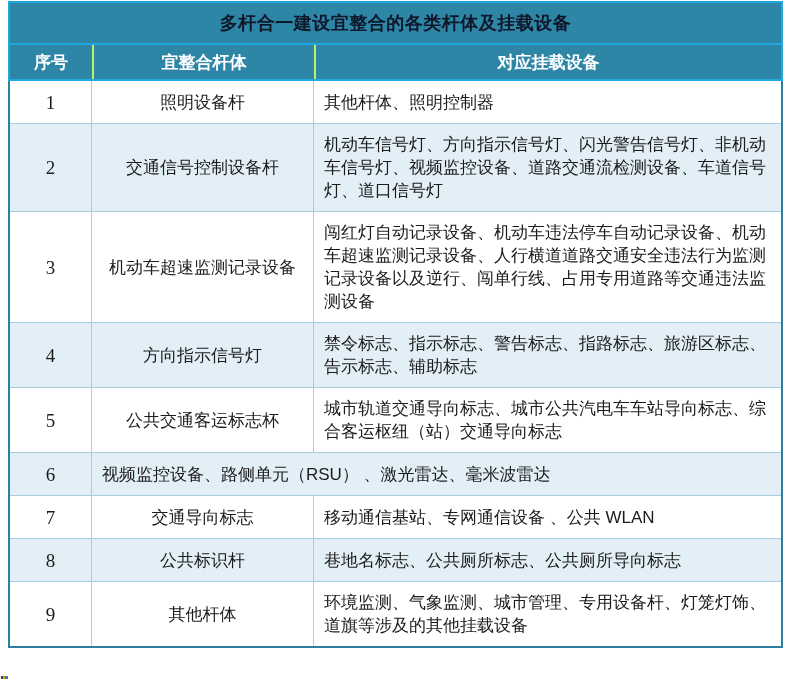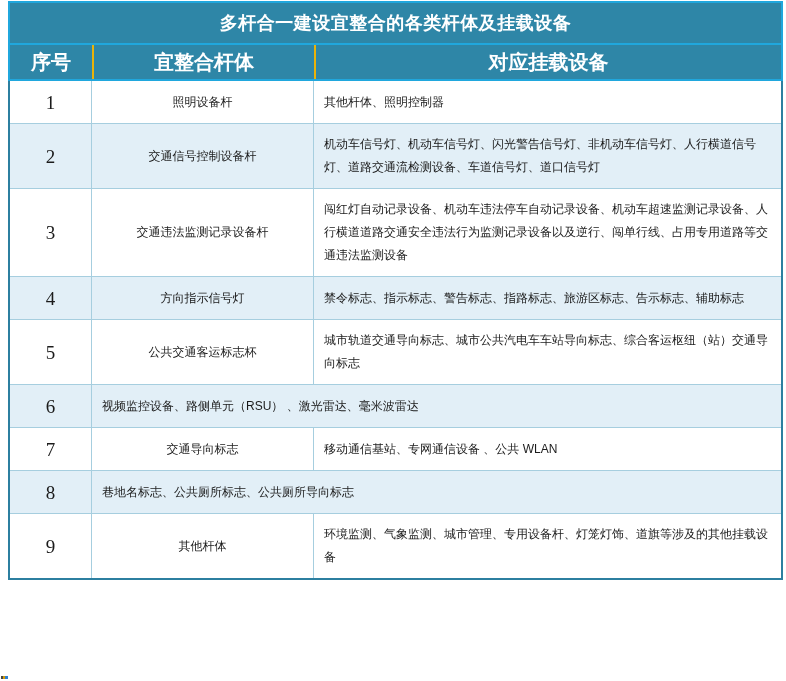--- a/index.html
+++ b/index.html
@@ -6,46 +6,46 @@
   body{
     width:786px;height:681px;background:#ffffff;position:relative;
     font-family:"Liberation Sans","DejaVu Sans",sans-serif;
     -webkit-font-smoothing:antialiased;
   }
   .tbl{position:absolute;left:8px;top:1px;width:775px;box-sizing:border-box;}
 
   
   .title-bar{
     background:#2E86A7;border:2px solid #20A7DD;
-    color:#ffffff;font-weight:bold;font-size:18px;letter-spacing:.5px;
+    color:#0f172a;font-weight:bold;font-size:18px;letter-spacing:.5px;
     height:44px;display:flex;align-items:center;justify-content:center;
     box-sizing:border-box;
   }
 
   
   .hdr{display:flex;background:#2E86A7;border:2px solid #20A7DD;border-top:none;box-sizing:border-box;}
   .hdr .hc{
-    color:#fff;font-weight:bold;font-size:20px;height:34px;
+    color:#fff;font-weight:bold;font-size:17px;height:34px;
     display:flex;align-items:center;justify-content:center;box-sizing:border-box;
   }
-  .hdr .hc + .hc{border-left:2px solid #eab308;}
+  .hdr .hc + .hc{border-left:2px solid #bef264;}
 
   
   .c1{width:82px;flex:none;}
   .c2{width:222px;flex:none;}
   .c3{flex:1;min-width:0;}
 
   
   .bdy{border:2px solid #2C7FA0;border-top:none;box-sizing:border-box;}
   .row{display:flex;background:#ffffff;}
   .row + .row{border-top:1px solid #A6CEDF;}
   .row.alt{background:#E2EFF7;}
   .cell{
     display:flex;align-items:center;box-sizing:border-box;
-    font-size:12px;color:#1b1b1b;line-height:23px;
+    font-size:17px;color:#1b1b1b;line-height:23px;
     padding:9px 6px;min-height:42px;
   }
   .cell.c1{
     justify-content:center;border-right:1px solid #A6CEDF;
     font-family:"Liberation Serif","DejaVu Serif",serif;font-size:19px;
   }
   .cell.c2{justify-content:center;text-align:center;border-right:1px solid #A6CEDF;}
   .cell.c3{padding:9px 10px;text-align:left;}
 
   
@@ -71,26 +71,26 @@
 
     <div class="row">
       <div class="cell c1">1</div>
       <div class="cell c2">照明设备杆</div>
       <div class="cell c3">其他杆体、照明控制器</div>
     </div>
 
     <div class="row alt">
       <div class="cell c1">2</div>
       <div class="cell c2">交通信号控制设备杆</div>
-      <div class="cell c3">机动车信号灯、机动车信号灯、闪光警告信号灯、非机动车信号灯、人行横道信号灯、道路交通流检测设备、车道信号灯、道口信号灯</div>
+      <div class="cell c3">机动车信号灯、方向指示信号灯、闪光警告信号灯、非机动车信号灯、视频监控设备、道路交通流检测设备、车道信号灯、道口信号灯</div>
     </div>
 
     <div class="row">
       <div class="cell c1">3</div>
-      <div class="cell c2">交通违法监测记录设备杆</div>
+      <div class="cell c2">机动车超速监测记录设备</div>
       <div class="cell c3">闯红灯自动记录设备、机动车违法停车自动记录设备、机动车超速监测记录设备、人行横道道路交通安全违法行为监测记录设备以及逆行、闯单行线、占用专用道路等交通违法监测设备</div>
     </div>
 
     <div class="row alt">
       <div class="cell c1">4</div>
       <div class="cell c2">方向指示信号灯</div>
       <div class="cell c3">禁令标志、指示标志、警告标志、指路标志、旅游区标志、告示标志、辅助标志</div>
     </div>
 
     <div class="row">
@@ -105,20 +105,21 @@
     </div>
 
     <div class="row">
       <div class="cell c1">7</div>
       <div class="cell c2">交通导向标志</div>
       <div class="cell c3">移动通信基站、专网通信设备 、公共 WLAN</div>
     </div>
 
     <div class="row alt">
       <div class="cell c1">8</div>
+      <div class="cell c2">公共标识杆</div>
       <div class="cell c3">巷地名标志、公共厕所标志、公共厕所导向标志</div>
     </div>
 
     <div class="row">
       <div class="cell c1">9</div>
       <div class="cell c2">其他杆体</div>
       <div class="cell c3">环境监测、气象监测、城市管理、专用设备杆、灯笼灯饰、道旗等涉及的其他挂载设备</div>
     </div>
 
   </div>

